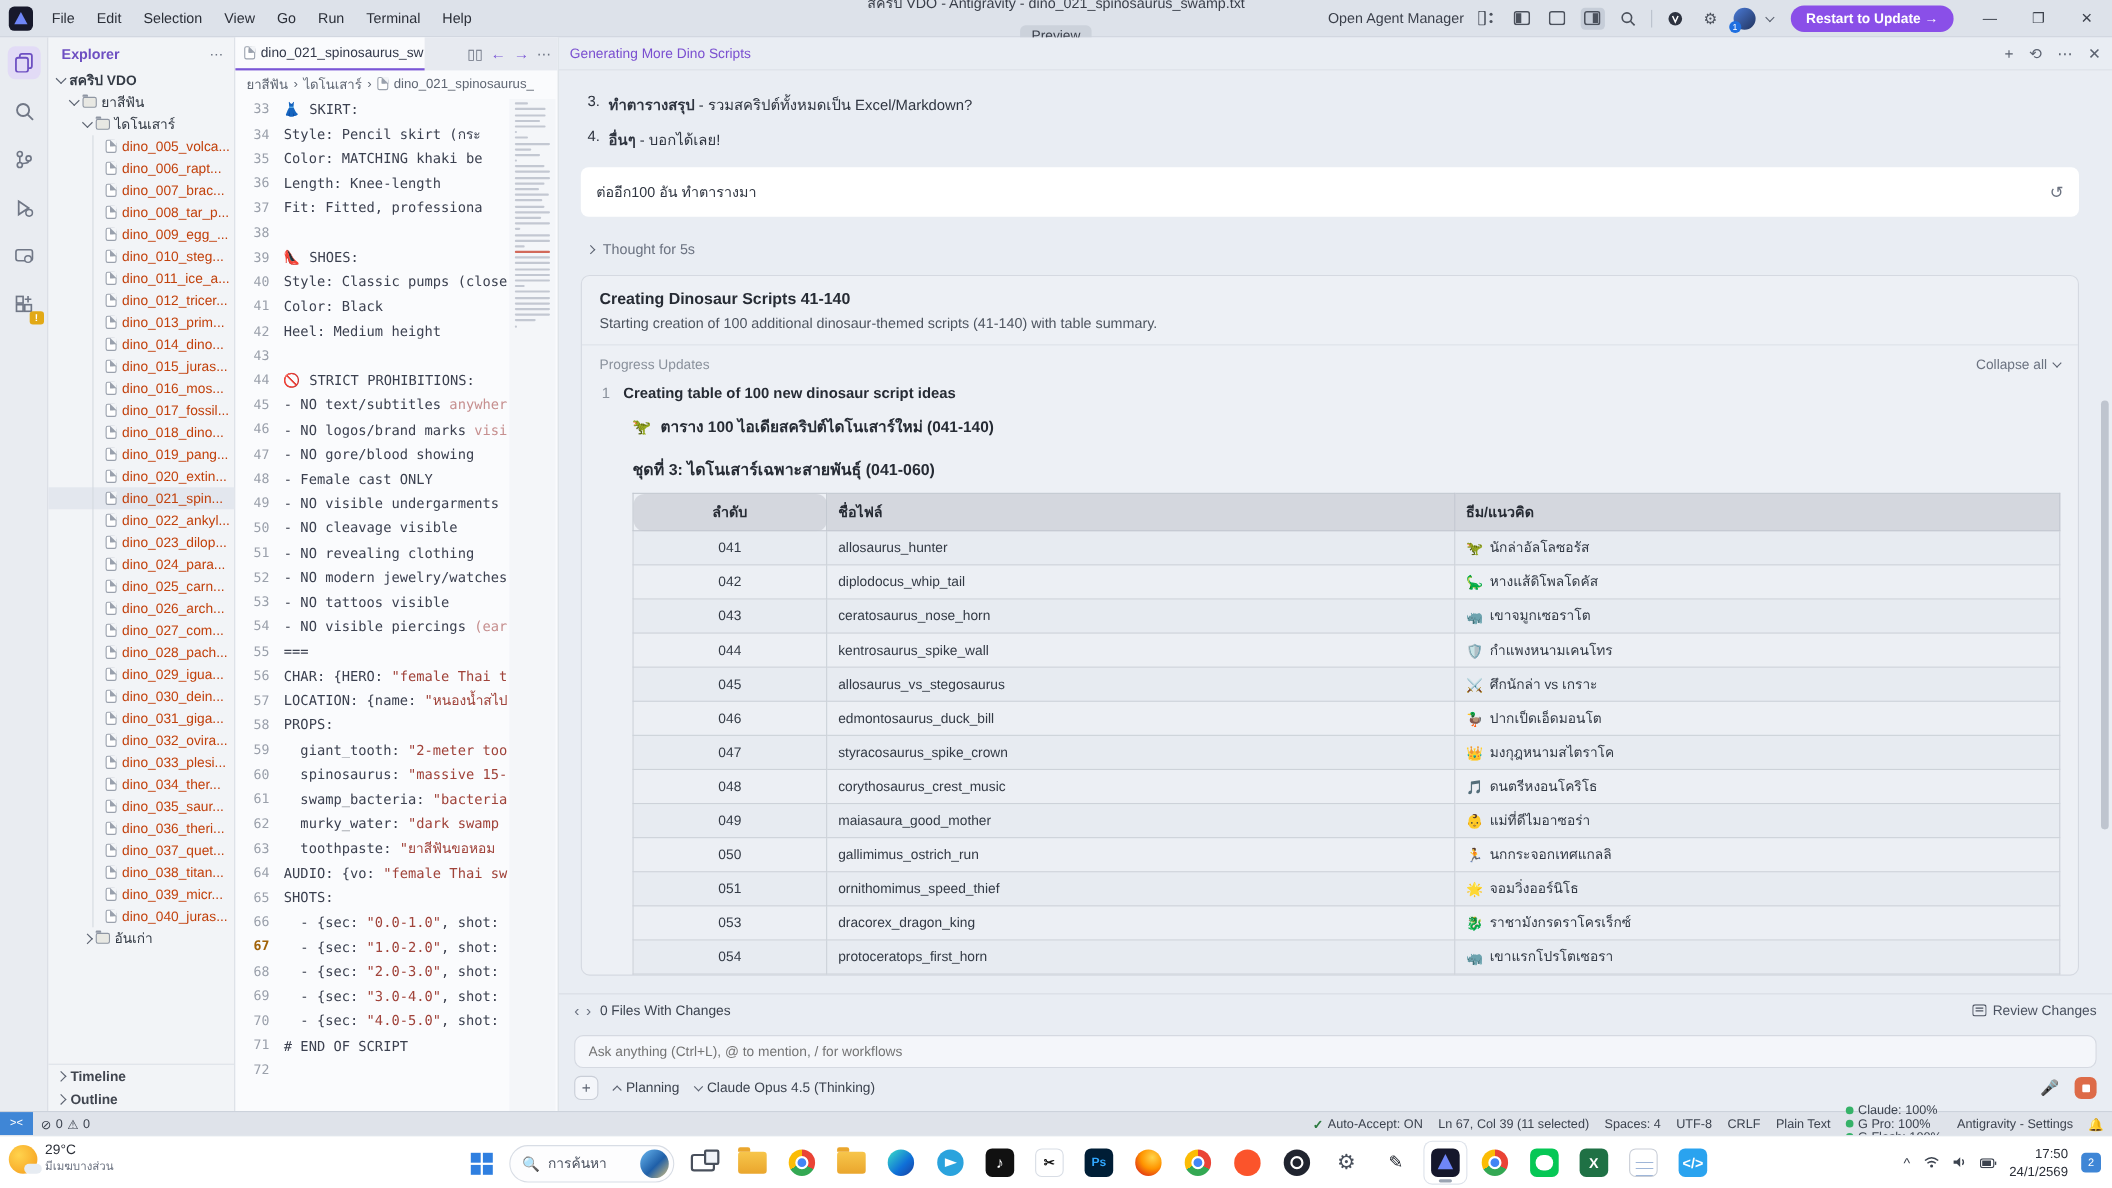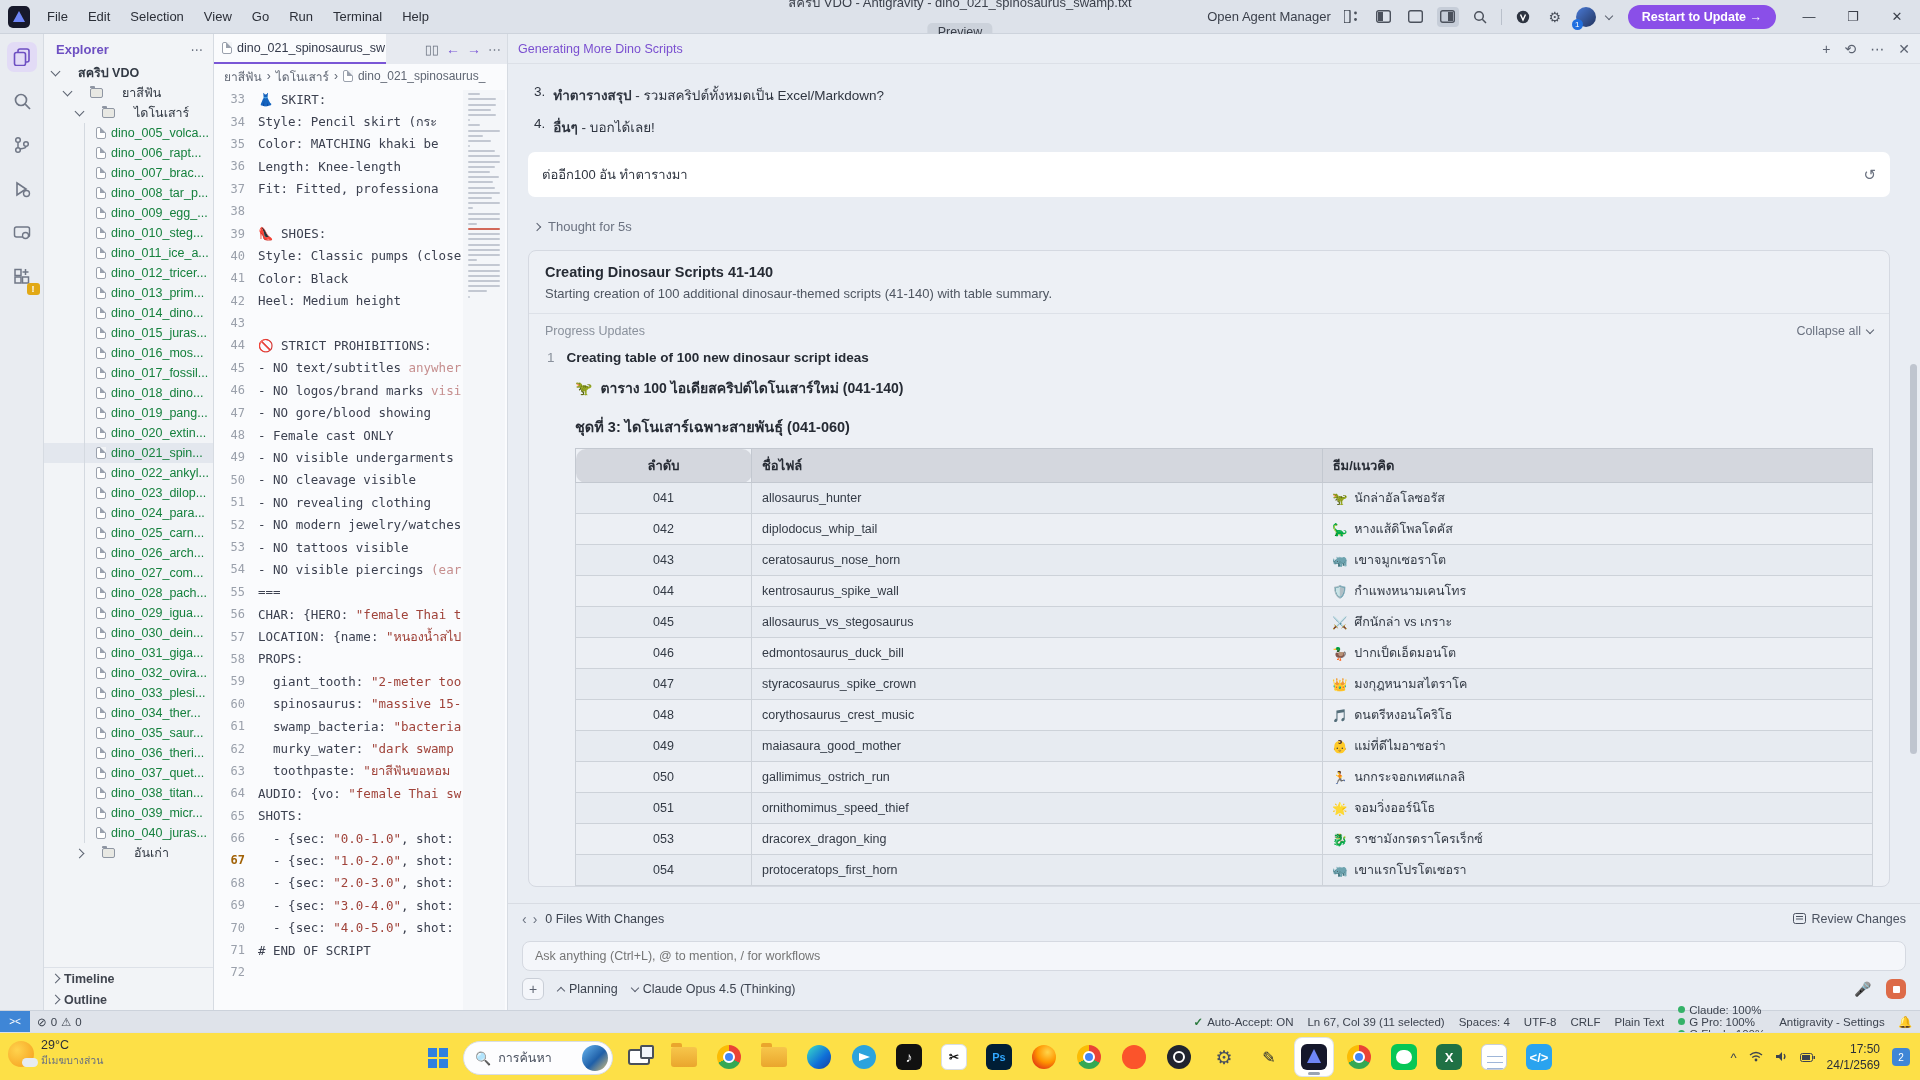--- a/index.html
+++ b/index.html
@@ -35,25 +35,25 @@
   .act-ic.active { background:#e2dbf6; color:#6d4fc2; }
   .act-ic svg { display:block; }
   .warn-badge { position:absolute; right:-3px; bottom:-3px; width:13px; height:12px; background:#e2a916; border-radius:3px; color:#fff; font-size:9px; line-height:12px; text-align:center; font-weight:bold; }
 
   
   #sidebar { width:170px; background:#f2f4f7; border-right:1px solid #d6dbe2; display:flex; flex-direction:column; font-size:12.5px; color:#333a45; }
   .sb-head { display:flex; align-items:center; padding:8px 10px 6px 12px; }
   .sb-title { color:#6d4fc2; font-weight:bold; font-size:13px; }
   .sb-more { margin-left:auto; color:#6b7280; }
   .tree { flex:0 0 auto; }
-  .trow { height:20px; display:flex; align-items:center; gap:19px; padding-left:8px; white-space:nowrap; overflow:hidden; }
+  .trow { height:20px; display:flex; align-items:center; gap:4px; padding-left:8px; white-space:nowrap; overflow:hidden; }
   .trow.lv1 { padding-left:20px; } .trow.lv2 { padding-left:32px; }
   #file-list { position:relative; }
   #file-list::before { content:""; position:absolute; left:40px; top:0; bottom:0; width:1px; background:#d4d9e0; }
-  .frow { height:20px; display:flex; align-items:center; gap:5px; padding-left:52px; white-space:nowrap; overflow:hidden; color:#15803d; }
+  .frow { height:20px; display:flex; align-items:center; gap:5px; padding-left:52px; white-space:nowrap; overflow:hidden; color:#c2410c; }
   .frow.sel { background:#e3e7ee; }
   .chev { width:7px; height:7px; border-right:1.4px solid #5b6270; border-bottom:1.4px solid #5b6270; display:inline-block; flex:0 0 auto; }
   .chev.down { transform:rotate(45deg); margin-top:-3px; }
   .chev.right { transform:rotate(-45deg); }
   .folder-ico { width:13px; height:10px; background:#e8e8e3; border:1px solid #8f96a3; border-radius:2px; position:relative; flex:0 0 auto; }
   .folder-ico::before { content:""; position:absolute; left:-1px; top:-3px; width:5px; height:2px; background:#8f96a3; border-radius:1px 1px 0 0; }
   .file-ico { width:10px; height:12px; border:1px solid #9aa1ad; border-radius:2px; position:relative; flex:0 0 auto; background:#fff; }
   .file-ico::before { content:""; position:absolute; right:-1px; top:-1px; border:3px solid #f2f4f7; border-left-color:#9aa1ad; border-bottom-color:#9aa1ad; }
   .sb-bottom { margin-top:auto; border-top:1px solid #dde1e8; }
   .sb-sec { height:21px; display:flex; align-items:center; gap:5px; padding-left:8px; font-weight:bold; color:#40454f; }
@@ -126,21 +126,21 @@
 
   
   #statusbar { position:absolute; left:0; top:1010px; width:1920px; height:22px; background:#dfe3ea; border-top:1px solid #ccd2db; display:flex; align-items:center; font-size:11.5px; color:#3c434f; }
   .remote-chip { width:30px; height:100%; background:#3f86d6; color:#fff; display:flex; align-items:center; justify-content:center; font-size:10px; }
   .sb-item { padding:0 7px; display:flex; align-items:center; gap:4px; white-space:nowrap; }
   .sb-right { margin-left:auto; display:flex; align-items:center; }
   .dot { width:7px; height:7px; border-radius:50%; background:#35b268; display:inline-block; }
   .chk { color:#2c7a3f; font-weight:bold; }
 
   
-  #taskbar { position:absolute; left:0; top:1032px; width:1920px; height:48px; background:#fde047; border-top:1px solid #dbe0e8; }
+  #taskbar { position:absolute; left:0; top:1032px; width:1920px; height:48px; background:#ffffff; border-top:1px solid #dbe0e8; }
   .weather { position:absolute; left:8px; top:5px; display:flex; align-items:center; gap:7px; }
   .sunny { width:26px; height:26px; border-radius:50%; background:radial-gradient(circle at 35% 35%,#ffd34d,#f59b1b); position:relative; }
   .sunny::after { content:""; position:absolute; right:-4px; bottom:0; width:16px; height:9px; background:#e7ecf2; border-radius:8px; }
   .wtext1 { font-size:12.5px; color:#2b2f38; }
   .wtext2 { font-size:10.5px; color:#6b7280; }
   #taskbar-apps { position:absolute; left:418px; top:5px; display:flex; align-items:center; gap:7px; }
   .tb-app { width:38px; height:38px; border-radius:7px; display:flex; align-items:center; justify-content:center; position:relative; }
   .tb-app.active { background:#fff; box-shadow:0 0 0 1px #dde2ea; }
   .tb-app.active::after { content:""; position:absolute; bottom:1px; left:13px; width:12px; height:3px; border-radius:2px; background:#9aa4b2; }
   .win-grid { width:9px; height:9px; background:#2f7fe0; box-shadow:11px 0 #2f7fe0,0 11px #2f7fe0,11px 11px #2f7fe0; margin:-10px 0 0 -10px; }

